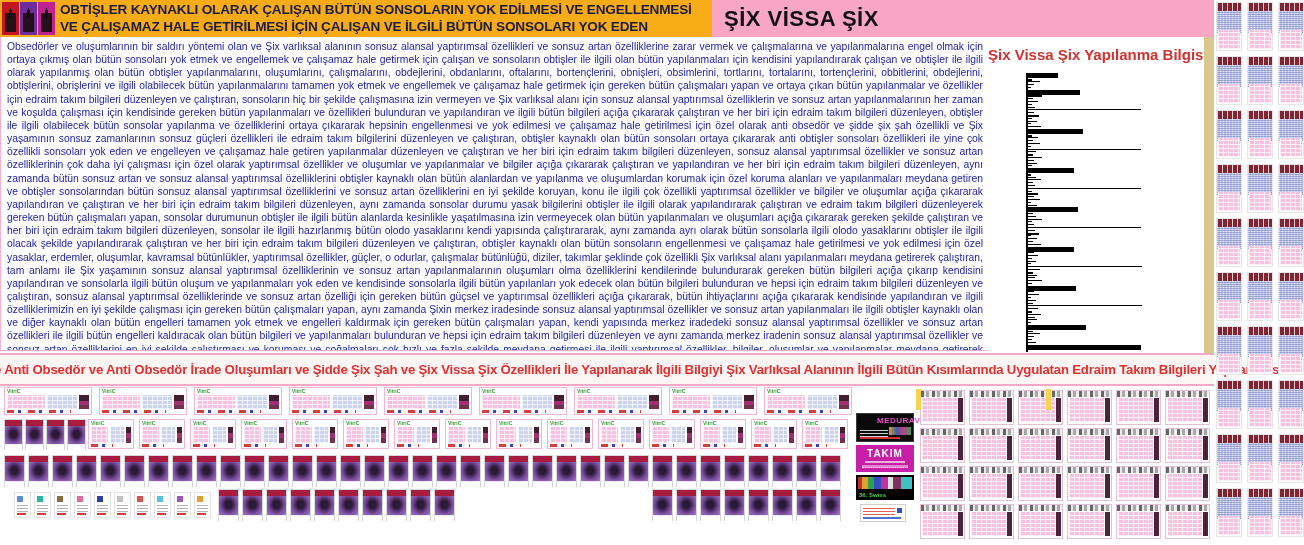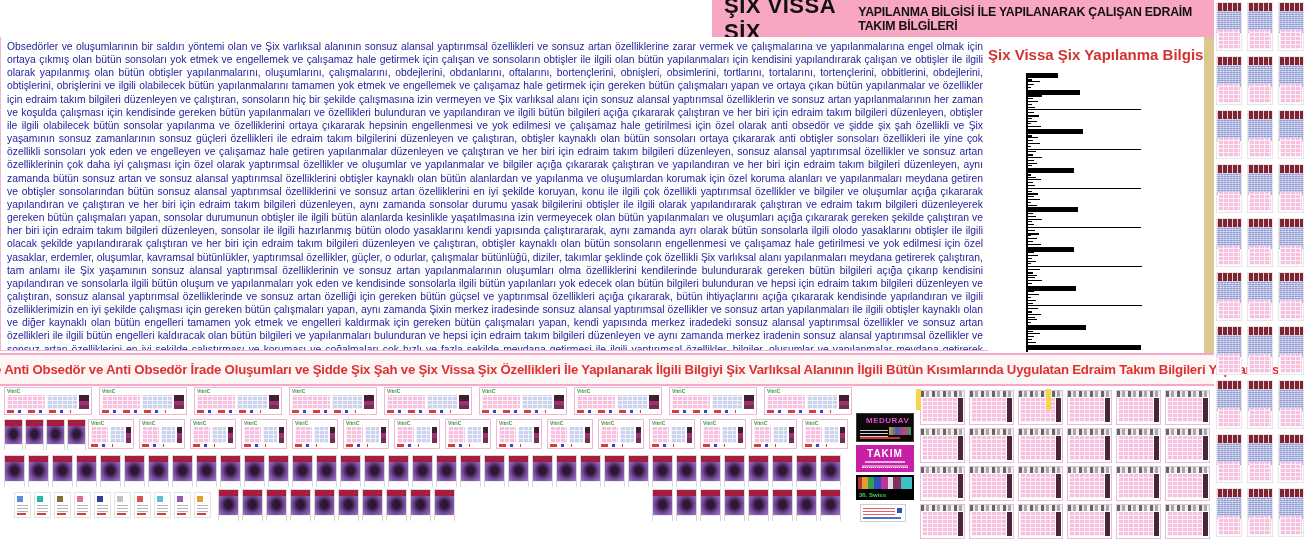--- a/index.html
+++ b/index.html
@@ -83,21 +83,21 @@
   .tl-chip{position:absolute;left:2px;top:3px;width:6px;height:6px;}
   .tl-lines{position:absolute;left:2px;top:12px;right:2px;height:7px;
         background:repeating-linear-gradient(0deg,#b5b5b5 0 1px,transparent 1px 3px);}
   .tl-red{position:absolute;left:2px;bottom:2px;width:9px;height:2px;background:#d04040;}
 
   .accent{position:absolute;width:5px;height:21px;background:#f8d34f;}
 
   
   .bx{position:absolute;box-sizing:border-box;}
   .bx-medurav{left:856px;top:413px;width:58px;height:29px;background:#0a0a0a;border:1px solid #3a3a3a;}
-  .bx-medurav .ttl{font-size:8px;font-weight:bold;color:#e34cc4;margin:2px 0 0 9px;letter-spacing:0.5px;}
+  .bx-medurav .ttl{font-size:8px;font-weight:bold;color:#e34cc4;margin:2px 0 0 20px;letter-spacing:0.5px;}
   .bx-medurav .lines{position:absolute;left:3px;top:14px;width:28px;height:9px;
         background:repeating-linear-gradient(0deg,#cfcfcf 0 1px,transparent 1px 3px);}
   .bx-medurav .photo{position:absolute;right:2px;top:13px;width:22px;height:8px;
         background:linear-gradient(90deg,#d0a040,#4060a0,#c04080,#30a060);}
   .bx-medurav .redline{position:absolute;left:3px;bottom:2px;width:40px;height:2px;background:#d03030;}
 
   .bx-nomex{left:856px;top:445px;width:58px;height:27px;background:#c81fa8;display:flex;flex-direction:column;align-items:center;}
   .bx-nomex .ttl{font-size:10px;font-weight:bold;color:#fff;margin-top:3px;letter-spacing:1px;}
   .bx-nomex .sub{width:40px;height:2px;background:rgba(255,255,255,.65);margin-top:2px;}
   .bx-nomex .sub2{width:46px;height:2px;background:rgba(255,255,255,.45);margin-top:2px;border-bottom:1px dotted #fff;}
@@ -111,24 +111,31 @@
   .bx-label .rlines{position:absolute;left:2px;top:2px;width:32px;height:8px;
         background:repeating-linear-gradient(0deg,#e06060 0 1px,transparent 1px 3px);}
   .bx-label .chip{position:absolute;right:3px;top:3px;width:5px;height:5px;background:#3050c0;}
   .bx-label .bline{position:absolute;left:2px;bottom:2px;width:38px;height:2px;background:#5070d0;}
 </style>
 </head>
 <body>
 
 <div class="page">
 
+  <div class="banner-left">
+    <div class="fig-icon">
+      <div class="fig-panel fig-red"></div>
+      <div class="fig-panel fig-purple"></div>
+      <div class="fig-panel fig-magenta"></div>
+    </div>
+    <div class="banner-left-text">OBTİŞLER KAYNAKLI OLARAK ÇALIŞAN BÜTÜN SONSOLARIN YOK EDİLMESİ VE ENGELLENMESİ VE ÇALIŞAMAZ HALE GETİRİLMESİ İÇİN ÇALIŞAN VE İLGİLİ BÜTÜN SONSOLARI YOK EDEN</div>
+  </div>
 
   <div class="banner-right">
     <span class="big">ŞİX VİSSA ŞİX</span>
-    <span class="small">YAPILANMA BİLGİSİ İLE YAPILANARAK ÇALIŞAN EDRAİM TAKIM BİLGİLERİ</span>
   </div>
 
   <div class="main-text">Obsedörler ve oluşumlarının bir saldırı yöntemi olan ve Şix varlıksal alanının sonsuz alansal yaptırımsal özellikleri ve sonsuz artan özelliklerine zarar vermek ve çalışmalarına ve yapılanmalarına engel olmak için ortaya çıkmış olan bütün sonsoları yok etmek ve engellemek ve çalışamaz hale getirmek için çalışan ve sonsoların obtişler ile ilgili olan bütün yapılanmaları için kendisini yapılandırarak çalışan ve obtişler ile ilgili olarak yapılanmış olan bütün obtişler yapılanmalarını, oluşumlarını, çalışmalarını, obdejlerini, obdanlarını, oftalarını, bortençlerini, obnişleri, obsimlerini, tortlarını, tortalarını, tortençlerini, obbitlerini, obdejlerini, obtişlerini, obrişlerini ve ilgili olabilecek bütün yapılanmalarını tamamen yok etmek ve engellemek ve çalışamaz hale getirmek için gereken bütün çalışmaları yapan ve ortaya çıkan bütün yapılanmalar ve özellikler için edraim takım bilgileri düzenleyen ve çalıştıran, sonsoların hiç bir şekilde çalışmasına izin vermeyen ve Şix varlıksal alanı için sonsuz alansal yaptırımsal özelliklerin ve sonsuz artan yapılanmalarının her zaman ve koşulda çalışması için kendisinde gereken bütün yapılanmaları ve özellikleri bulunduran ve yapılandıran ve ilgili bütün bilgileri açığa çıkararak çalıştıran ve her biri için edraim takım bilgileri düzenleyen, obtişler ile ilgili olabilecek bütün sonsolar yapılanma ve özelliklerini ortaya çıkararak hepsinin engellenmesi ve yok edilmesi ve çalışamaz hale getirilmesi için özel olarak anti obsedör ve şidde şix şah özellikli ve Şix yaşamının sonsuz zamanlarının sonsuz güçleri özellikleri ile edraim takım bilgilerini düzenleyen ve çalıştıran, obtişler kaynaklı olan bütün sonsoları ortaya çıkararak anti obtişler sonsoları özellikleri ile yine çok özellikli sonsoları yok eden ve engelleyen ve çalışamaz hale getiren yapılanmalar düzenleyen ve çalıştıran ve her biri için edraim takım bilgileri düzenleyen, sonsuz alansal yaptırımsal özellikler ve sonsuz artan özelliklerinin çok daha iyi çalışması için özel olarak yaptırımsal özellikler ve oluşumlar ve yapılanmalar ve bilgiler açığa çıkararak çalıştıran ve yapılandıran ve her biri için edraim takım bilgileri düzenleyen, aynı zamanda bütün sonsuz artan ve sonsuz alansal yaptırımsal özelliklerini obtişler kaynaklı olan bütün alanlardan ve yapılanma ve oluşumlardan korumak için özel koruma alanları ve yapılanmaları meydana getiren ve obtişler sonsolarından bütün sonsuz alansal yaptırımsal özelliklerini ve sonsuz artan özelliklerini en iyi şekilde koruyan, konu ile ilgili çok özellikli yaptırımsal özellikler ve bilgiler ve oluşumlar açığa çıkararak yapılandıran ve çalıştıran ve her biri için edraim takım bilgileri düzenleyen, aynı zamanda sonsolar durumu yasak bilgilerini obtişler ile ilgili olarak yapılandırarak çalıştıran ve edraim takım bilgileri düzenleyerek gereken bütün çalışmaları yapan, sonsolar durumunun obtişler ile ilgili bütün alanlarda kesinlikle yaşatılmasına izin vermeyecek olan bütün yapılanmaları ve oluşumları açığa çıkararak gereken şekilde çalıştıran ve her biri için edraim takım bilgileri düzenleyen, sonsolar ile ilgili hazırlanmış bütün olodo yasaklarını kendi yapısında çalıştırararak, aynı zamanda ayrı olarak bütün sonsolarla ilgili olodo yasaklarını obtişler ile ilgili olacak şekilde yapılandırarak çalıştıran ve her biri için edraim takım bilgileri düzenleyen ve çalıştıran, obtişler kaynaklı olan bütün sonsoların engellenmesi ve çalışamaz hale getirilmesi ve yok edilmesi için özel yasaklar, erdemler, oluşumlar, kavramsal bütünlükler, yaptırımsal özellikler, güçler, o odurlar, çalışmalar bütünlüğü, diziler, takımlar şeklinde çok özellikli Şix varlıksal alanı yapılanmaları meydana getirerek çalıştıran, tam anlamı ile Şix yaşamının sonsuz alansal yaptırımsal özelliklerinin ve sonsuz artan yapılanmalarının oluşumları olma özelliklerini kendilerinde bulundurarak gereken bütün bilgileri açığa çıkarıp kendisini yapılandıran ve sonsolarla ilgili bütün oluşum ve yapılanmaları yok eden ve kendisinde sonsolarla ilgili bütün yapılanları yok edecek olan bütün bilgileri bulunduran ve hepsi için edraim takım bilgileri düzenleyen ve çalıştıran, sonsuz alansal yaptırımsal özelliklerinde ve sonsuz artan özelliği için gereken bütün güçsel ve yaptırımsal özellikleri açığa çıkararak, bütün ihtiyaçlarını açığa çıkararak kendisinde yapılandıran ve ilgili özelliklerimizin en iyi şekilde çalışması için gereken bütün çalışmaları yapan, aynı zamanda Şixin merkez iradesinde sonsuz alansal yaptırımsal özellikler ve sonsuz artan yapılanmaları ile ilgili obtişler kaynaklı olan ve diğer kaynaklı olan bütün engelleri tamamen yok etmek ve engelleri kaldırmak için gereken bütün çalışmaları yapan, kendi yapısında merkez iradedeki sonsuz alansal yaptırımsal özellikler ve sonsuz artan özellikleri ile ilgili bütün engelleri kaldıracak olan bütün bilgileri ve yapılanmaları bulunduran ve hepsi için edraim takım bilgileri düzenleyen ve aynı zamanda merkez iradenin sonsuz alansal yaptırımsal özellikler ve sonsuz artan özelliklerini en iyi şekilde çalıştırması ve koruması ve çoğalmaları çok hızlı ve fazla şekilde meydana getirmesi ile ilgili yaptırımsal özellikler, bilgiler, oluşumlar ve yapılanmalar meydana getirerek çalıştıran ve kendisinde konu ile ilgili bütün bilgileri ve yapılanmaları bulunduran, obtişler sonsolarının yok edilmesi ve engellenmesi ve çalışamaz hale gelmesi ile ilgili özel bilgi kaynağı yapılanması meydana getirerek olabilecek bütün bilgileri açığa çıkaran ve bilgi kaynağı özelliği ile bütün bilgileri ve oluşumları kendi yapısında bulunduran özel bilgi kaynağı gücü ile obtişler sonsolarını tamamen etkisiz hale getirecek olan çalışmaları yapmasını sağlayan ve gereken bütün bilgileri ve oluşum ve yapılanmarı açığa çıkararak çalışan ve bütün yapılanmalarını Şix Vissa Şix bilgisel yapılanması ile sağlayan edraim takım bilgileri gereken şekilde yapılanır.</div>
 
   <div class="right-panel">
     <div class="panel-title">Şix Vissa Şix Yapılanma Bilgisi</div>
     <div class="chart" id="chart">
       <div class="chart-axis"></div>
     <div class="spike" style="top: 0px; width: 30px; height: 5px;"></div>
         <div class="spike" style="top: 2.8px; width: 9px; height: 1px;"></div>

